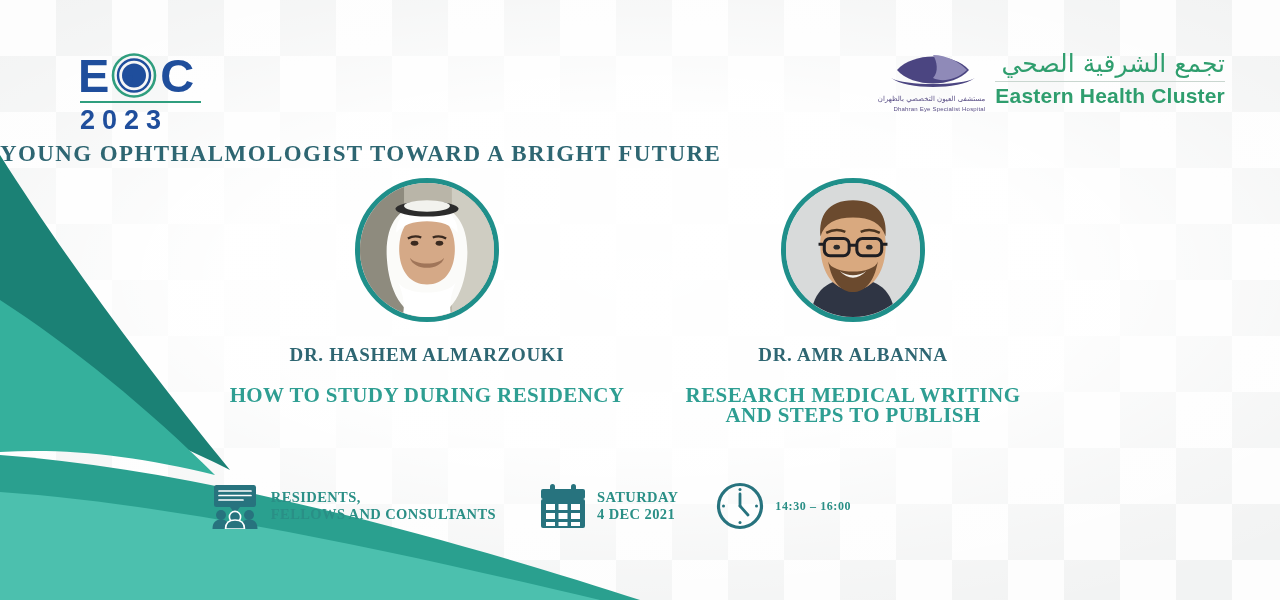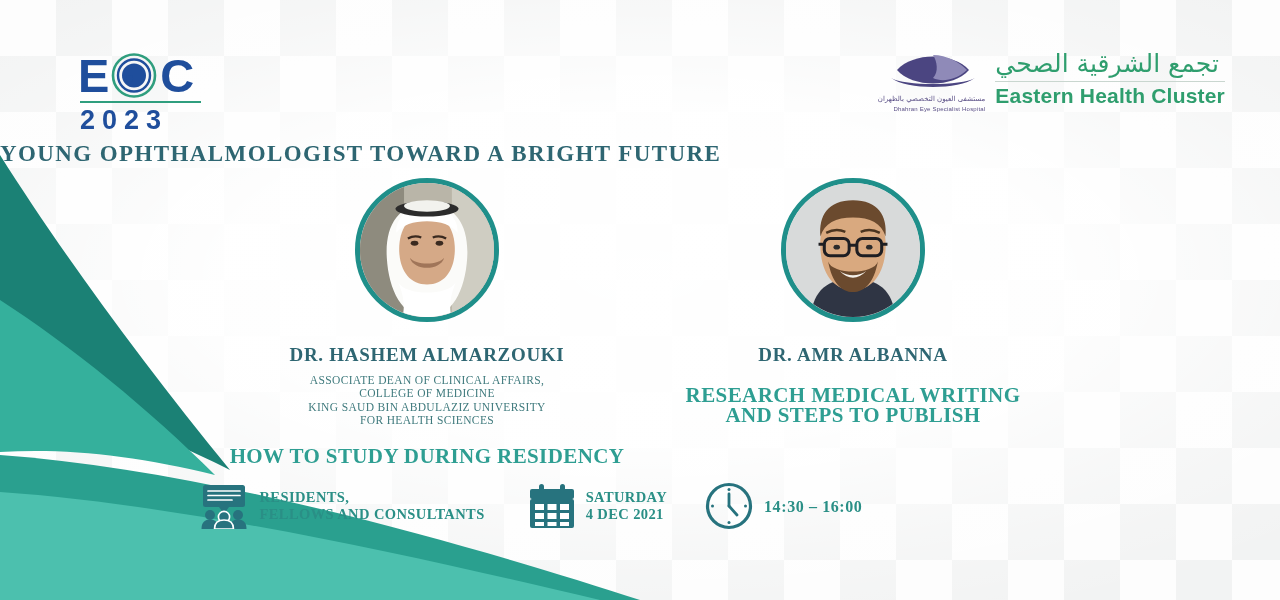--- a/index.html
+++ b/index.html
@@ -92,21 +92,21 @@
     letter-spacing: 0.2px;
     margin-top: 3px;
     white-space: nowrap;
   }
   .ehc-names { padding-bottom: 2px; }
   .ehc-ar {
     font-family: "DejaVu Sans", sans-serif;
     font-size: 25px;
     color: #2f9e6e;
     direction: rtl;
-    text-align: left;
+    text-align: right;
     line-height: 1.15;
     white-space: nowrap;
   }
   .ehc-divider {
     height: 1px; background: #c9d6cf; margin: 3px 0 2px 0;
   }
   .ehc-en {
     font-family: "Liberation Sans", sans-serif;
     font-weight: 700;
     font-size: 21px;
@@ -187,21 +187,21 @@
     font-family: "Liberation Serif", serif;
     font-weight: 700;
     color: #2a8f86;
     line-height: 17px;
     letter-spacing: 0.4px;
   }
   .info-audience .info-text { font-size: 14.5px; }
   .info-date  { margin-left: 44px; }
   .info-date .info-text { font-size: 14.5px; }
   .info-time  { margin-left: 38px; }
-  .info-time .info-text { font-size: 16px; letter-spacing: 0.6px; }
+  .info-time .info-text { font-size: 12px; letter-spacing: 0.6px; }
 </style>
 </head>
 <body>
 
 <div id="poster">
 
   <div class="bg-pattern"></div>
   <div class="bg-wash"></div>
 
   <svg class="corner-deco" viewBox="0 0 1280 600">
@@ -261,21 +261,20 @@
           <ellipse cx="70" cy="24" rx="24" ry="6" fill="#f2f2ee"></ellipse>
           <path d="M52,78 C58,86 82,86 88,78 C84,92 56,92 52,78 Z" fill="#8d6449" opacity="0.75"></path>
           <ellipse cx="57" cy="63" rx="4" ry="2.6" fill="#3a2a20"></ellipse>
           <ellipse cx="83" cy="63" rx="4" ry="2.6" fill="#3a2a20"></ellipse>
           <path d="M50,58 q7,-4 14,-1" stroke="#3a2a20" stroke-width="2.4" fill="none"></path>
           <path d="M76,57 q7,-3 14,1" stroke="#3a2a20" stroke-width="2.4" fill="none"></path>
           <path d="M40,104 C50,128 44,140 44,140 L96,140 C96,140 90,128 100,104 C92,118 48,118 40,104 Z" fill="#ffffff"></path>
         </svg>
       </div>
       <div class="speaker-name">DR. HASHEM ALMARZOUKI</div>
-      <div class="speaker-affil">ASSOCIATE DEAN OF CLINICAL AFFAIRS,<br>COLLEGE OF MEDICINE<br>KING SAUD BIN ABDULAZIZ UNIVERSITY<br>FOR HEALTH SCIENCES</div>
       <div class="speaker-topic">HOW TO STUDY DURING RESIDENCY</div>
     </div>
 
     <div class="speaker">
       <div class="portrait-wrap">
         <svg class="portrait-svg" viewBox="0 0 140 140">
           <rect width="140" height="140" fill="#d8dada"></rect>
           <path d="M26,140 C28,112 44,100 70,100 C96,100 112,112 114,140 Z" fill="#2f3544"></path>
           <path d="M70,24 C94,24 106,44 104,70 C102,98 88,112 70,112 C52,112 38,98 36,70 C34,44 46,24 70,24 Z" fill="#d9a97f"></path>
           <path d="M70,18 C96,18 106,34 104,56 C100,42 88,36 70,36 C52,36 40,42 36,56 C34,34 44,18 70,18 Z" fill="#6b4a2e"></path>

